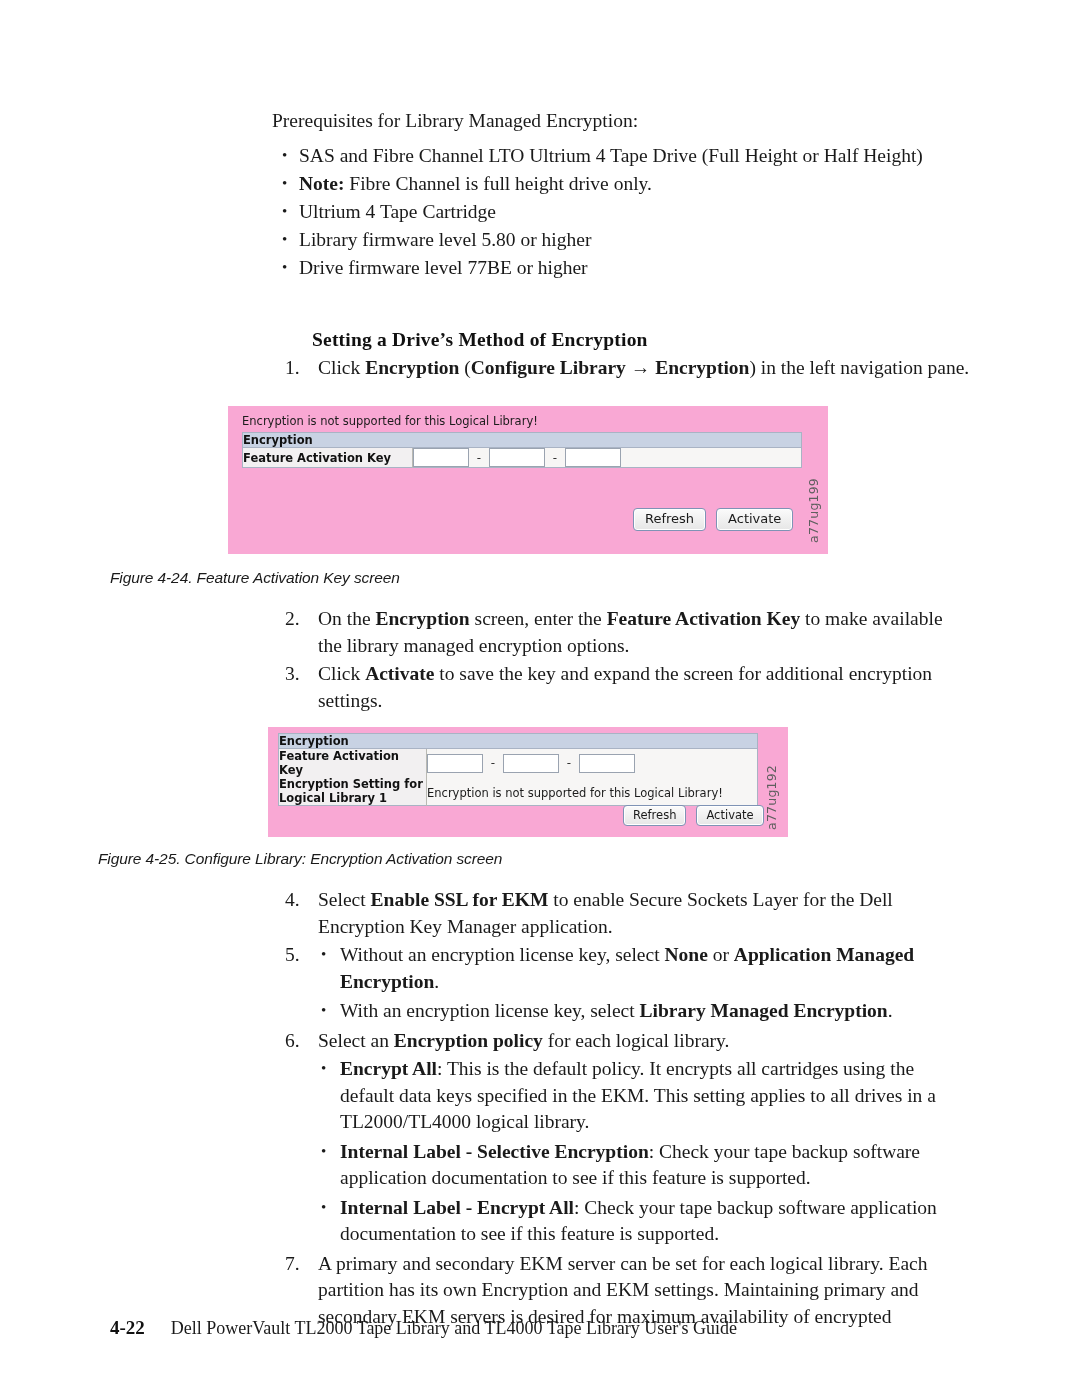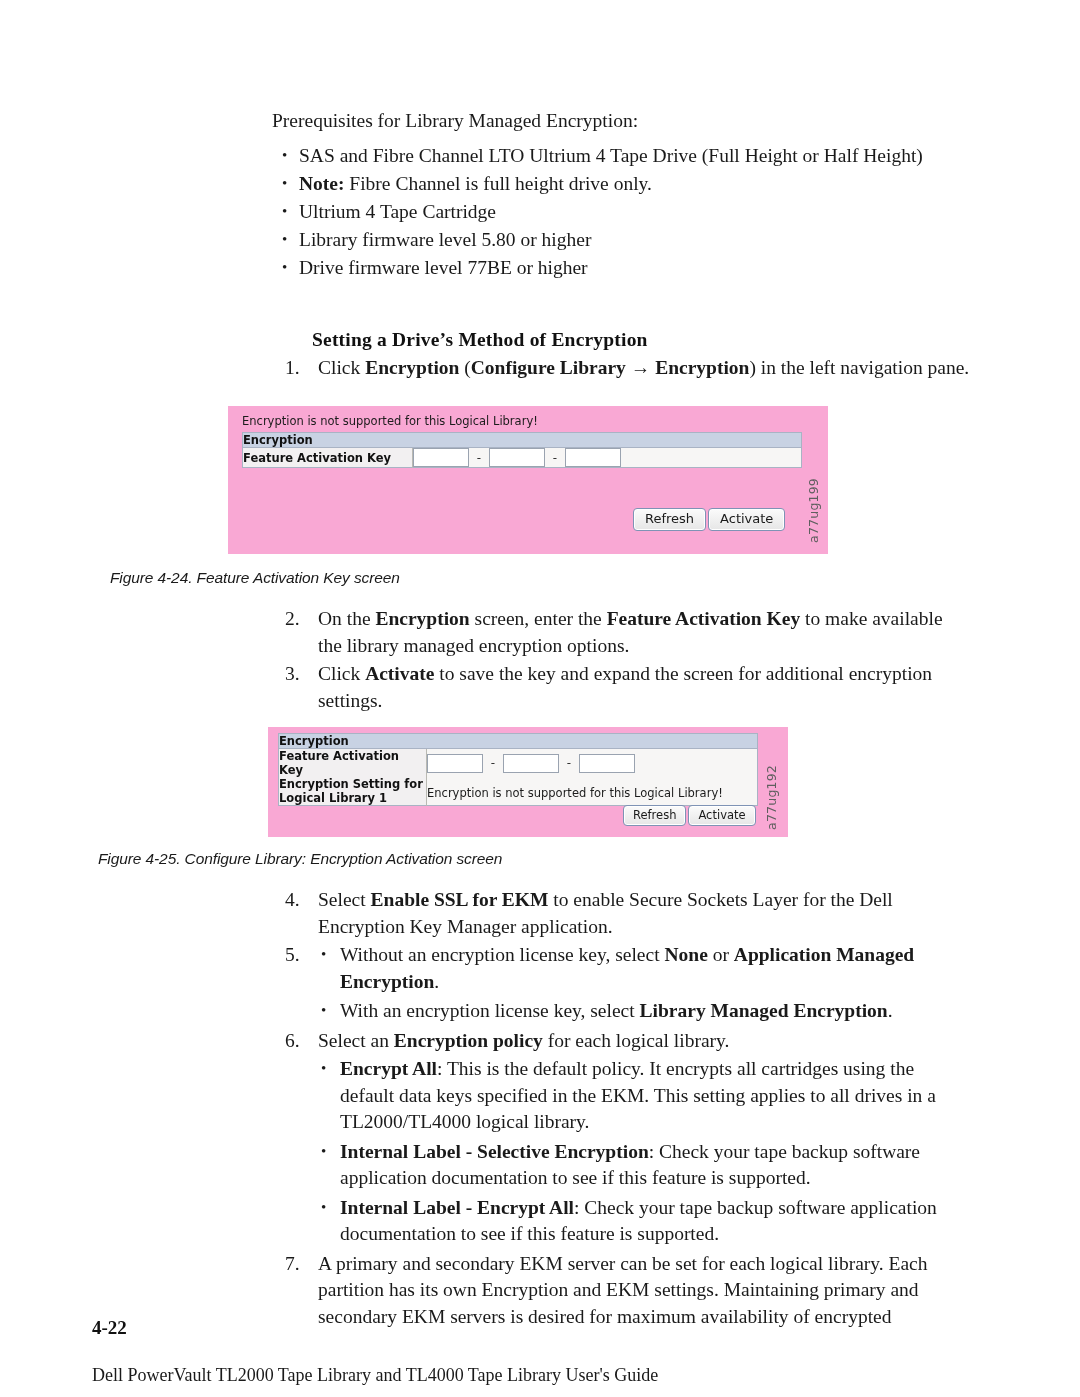--- a/index.html
+++ b/index.html
@@ -203,21 +203,21 @@
   }
   .msg-text {
     font-size: 11.5px;
     color: #1c1c1c;
     white-space: nowrap;
   }
 
   .btn-row {
     position: absolute;
     display: flex;
-    gap: 2px;
+    gap: 10px;
   }
   .ui-btn {
     font-family: "DejaVu Sans", sans-serif;
     font-size: 13px;
     color: #1a1a1a;
     background: linear-gradient(#fbfbfb, #e6e6e6);
     border: 1px solid #7f93b5;
     border-radius: 4px;
     padding: 2px 11px 3px 11px;
     box-shadow: inset 0 0 0 1px #ffffff;
@@ -232,26 +232,25 @@
     color: #5f5f5f;
     writing-mode: vertical-rl;
     transform: rotate(180deg);
     letter-spacing: 0.2px;
     white-space: nowrap;
   }
 
   
   #footer {
     position: absolute;
-    left: 92px;
+    left: 110px;
     top: 1317px;
     display: flex;
     align-items: baseline;
     gap: 26px;
-    flex-direction: column;
   }
   #footer .pagenum {
     font-family: "Liberation Serif", serif;
     font-size: 19px;
     font-weight: bold;
   }
   #footer .booktitle {
     font-family: "Liberation Serif", serif;
     font-size: 18px;
     color: #1a1a1a;

